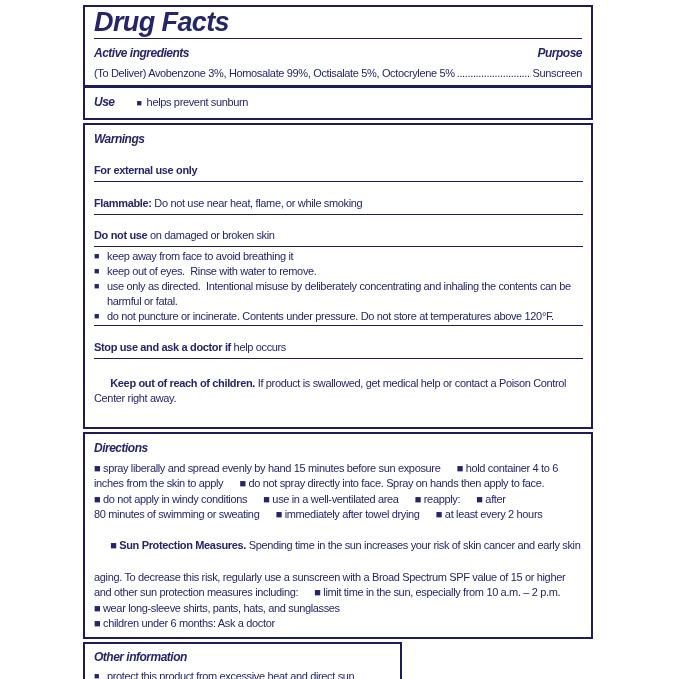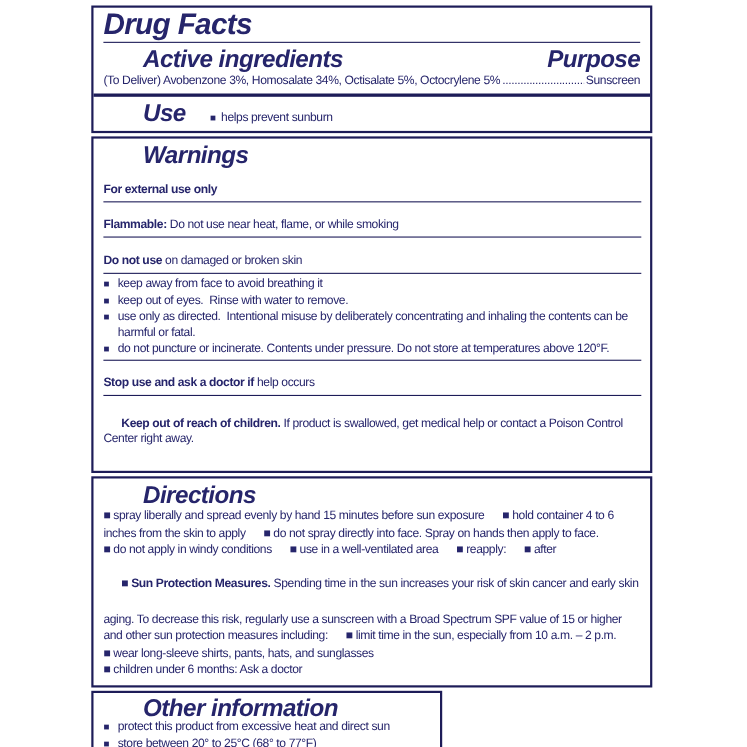--- a/index.html
+++ b/index.html
@@ -17,23 +17,22 @@
   }
   .box + .box{margin-top:3px;}
   .box.narrow{width:319px;}
   .pad{padding:2px 9px;}
   
   .h-main{
     font-style:italic;font-weight:bold;font-size:27px;line-height:25px;
     letter-spacing:-0.6px;padding:3px 9px 1px;
   }
   .h-sec{
-    font-style:italic;font-weight:bold;font-size:22px;line-height:21px;
+    font-style:italic;font-weight:bold;font-size:12px;line-height:21px;
     letter-spacing:-0.5px;
-    margin-left:36px;
   }
   .thin-rule{border-top:1.5px solid #1d1c58;margin:2px 9px 2px 9px;height:0;}
   .thin-rule.tight{margin:2px 8px 2px 9px;}
   .thick-divider{border-top:3px solid #1d1c58;height:0;}
   .b{font-weight:bold;}
   .row{padding:1.5px 9px;margin-top:12px;}
   .flex-between{display:flex;justify-content:space-between;align-items:baseline;}
   
   .leader-row{display:flex;align-items:baseline;padding:0 9px 4px;}
   .leader-row .txt{white-space:nowrap;}
@@ -56,21 +55,21 @@
 <div class="label-wrap">
 
   <div class="box">
     <div class="h-main">Drug Facts</div>
     <div class="thin-rule"></div>
     <div class="flex-between pad">
       <span class="h-sec">Active ingredients</span>
       <span class="h-sec">Purpose</span>
     </div>
     <div class="leader-row">
-      <span class="txt">(To Deliver) Avobenzone 3%, Homosalate 34%, Octisalate 5%, Octocrylene 5%</span>
+      <span class="txt">(To Deliver) Avobenzone 3%, Homosalate 99%, Octisalate 5%, Octocrylene 5%</span>
       <span class="dots">.......................................................................</span>
       <span class="txt">Sunscreen</span>
     </div>
     <div class="thick-divider"></div>
     <div class="use-row">
       <span class="h-sec">Use</span>
       <span class="sq" style="font-size:9px;margin-right:5px;">■</span>
       <span>helps prevent sunburn</span>
     </div>
   </div>
@@ -111,20 +110,21 @@
     <div class="para" style="padding-top:1px;">
       <span class="b">Keep out of reach of children.</span><span class="sp"> If product is swallowed, get medical help or contact a Poison Control Center right away.</span>
     </div>
   </div>
 
   <div class="box" style="padding-bottom:5px;">
     <div class="h-sec" style="padding:4px 9px 2px;">Directions</div>
     <div class="dir-line">■ spray liberally and spread evenly by hand 15 minutes before sun exposure      ■ hold container 4 to 6</div>
     <div class="dir-line">inches from the skin to apply      ■ do not spray directly into face. Spray on hands then apply to face.</div>
     <div class="dir-line">■ do not apply in windy conditions      ■ use in a well-ventilated area      ■ reapply:      ■ after</div>
+    <div class="dir-line">80 minutes of swimming or sweating      ■ immediately after towel drying      ■ at least every 2 hours</div>
     <div class="dir-line">
       <span class="b">■ Sun Protection Measures.</span><span class="sp"> Spending time in the sun increases your risk of skin cancer and early skin</span>
     </div>
     <div class="dir-line">aging. To decrease this risk, regularly use a sunscreen with a Broad Spectrum SPF value of 15 or higher</div>
     <div class="dir-line">and other sun protection measures including:      ■ limit time in the sun, especially from 10 a.m. – 2 p.m.</div>
     <div class="dir-line">■ wear long-sleeve shirts, pants, hats, and sunglasses</div>
     <div class="dir-line">■ children under 6 months: Ask a doctor</div>
   </div>
 
   <div class="box narrow">

